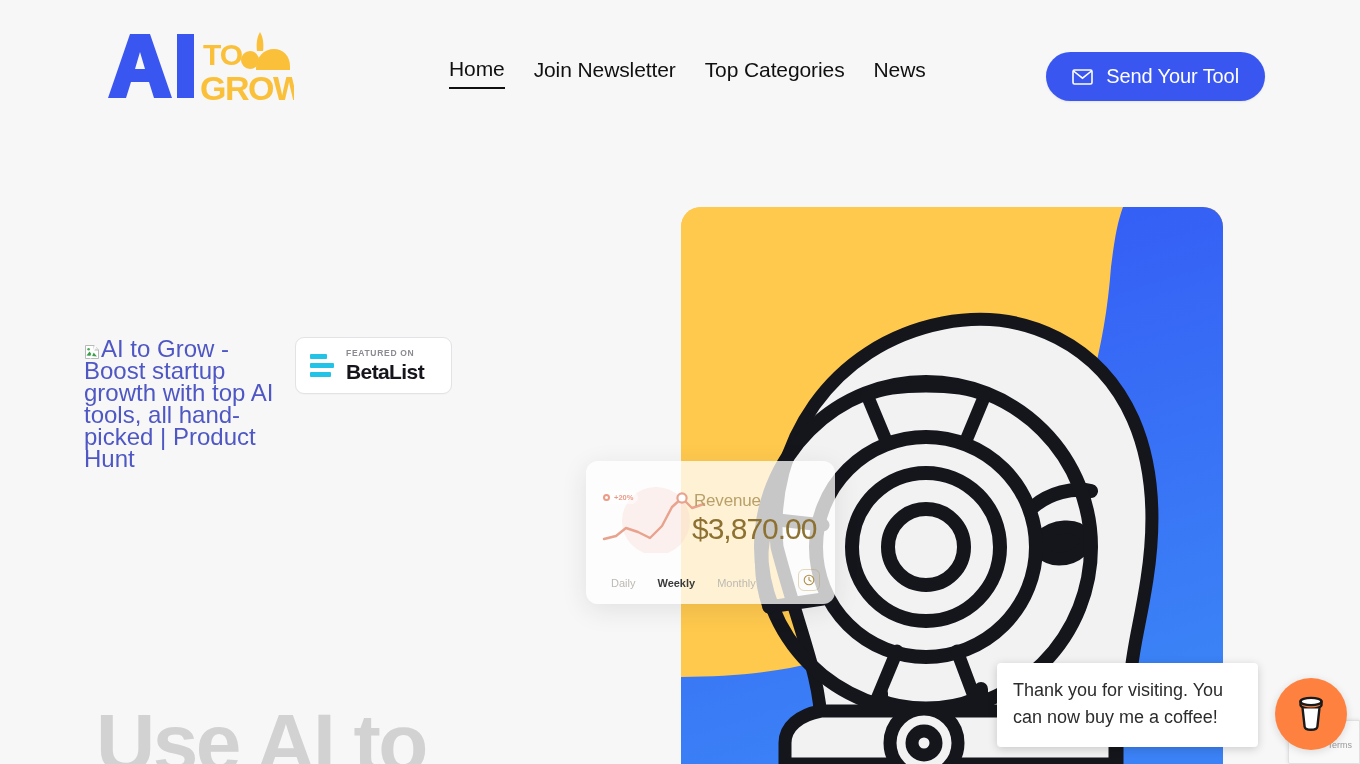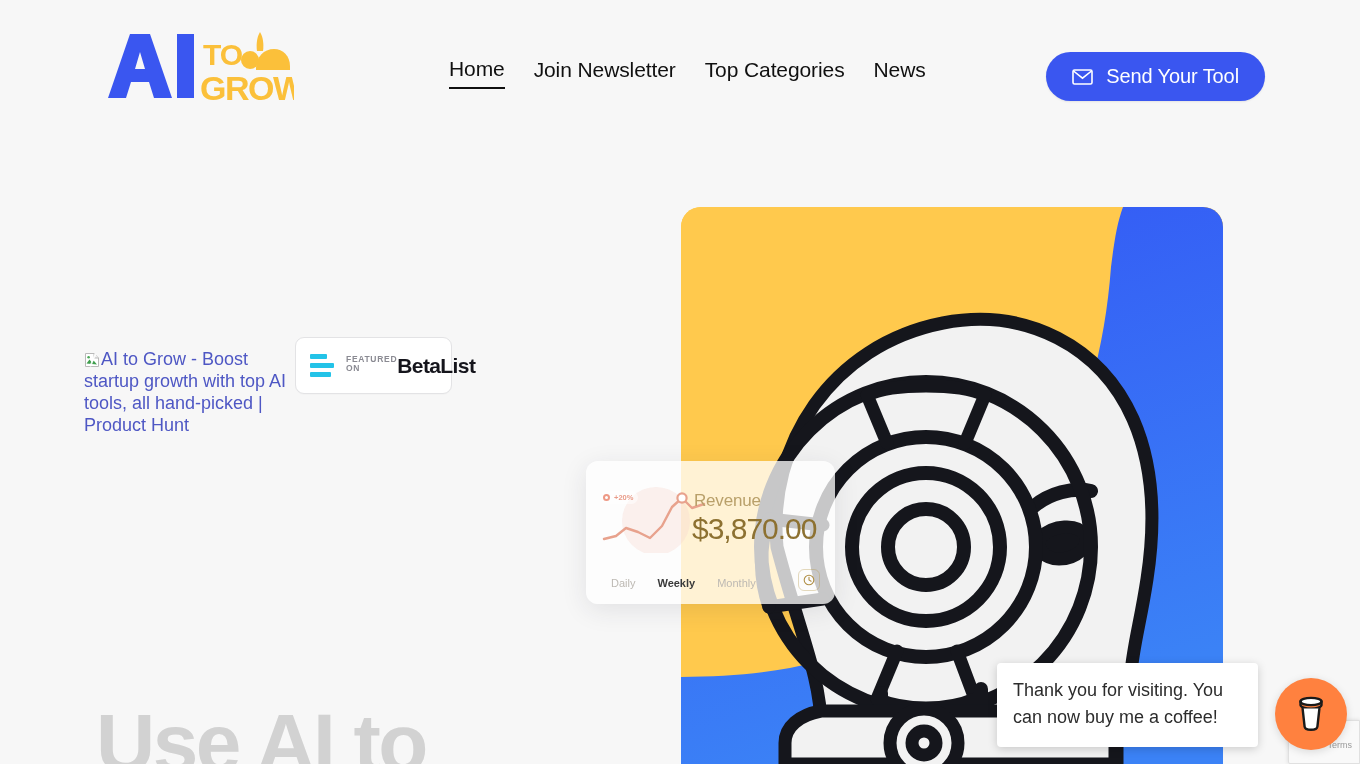--- a/index.html
+++ b/index.html
@@ -50,44 +50,44 @@
     margin-top: 7px;
   }
   .cta-button .env-icon { display: flex; align-items: center; }
 
   
   .badges-row {
     position: absolute; left: 84px; top: 336px;
     width: 380px;
   }
   .broken-img {
-    position: absolute; left: 0; top: 12px;
+    position: absolute; left: 0; top: 2px;
     width: 212px;
-    color: #4e57c4; font-size: 18px; line-height: 22px;
+    color: #4e57c4; font-size: 24px; line-height: 22px;
     font-family: "Liberation Sans", sans-serif;
   }
   .broken-img .brk-icon {
     display: inline-block; vertical-align: -3px;
     width: 16px; height: 16px; margin-right: 1px;
   }
   .betalist-badge {
     position: absolute; left: 211px; top: 1px;
     width: 157px; height: 57px;
     background: #ffffff;
     border: 1px solid #e3e3e5; border-radius: 9px;
     display: flex; align-items: center; padding: 0 14px;
     gap: 12px; text-decoration: none; cursor: pointer;
     box-shadow: 0 1px 1px rgba(0,0,0,0.02);
   }
   .bl-bars { display: flex; flex-direction: column; gap: 4px; width: 24px; }
   .bl-bars i { display: block; height: 5px; border-radius: 1px; background: #23c3e8; }
   .bl-bars i:nth-child(1) { width: 17px; }
   .bl-bars i:nth-child(2) { width: 24px; }
   .bl-bars i:nth-child(3) { width: 21px; }
-  .bl-text { display: flex; flex-direction: row; line-height: 1; }
+  .bl-text { display: flex; flex-direction: column; line-height: 1; }
   .bl-feat { font-size: 8.5px; color: #8a8a92; letter-spacing: 0.7px; font-weight: bold; margin-bottom: 3px; }
   .bl-name { font-size: 21px; color: #15151c; font-weight: bold; letter-spacing: -0.6px; }
 
   .hero-heading {
     position: absolute; left: 96px; top: 700px;
     font-size: 82px; line-height: 86px;
     font-weight: bold; color: #d2d2d2;
     letter-spacing: -2.5px; white-space: nowrap;
   }
 

